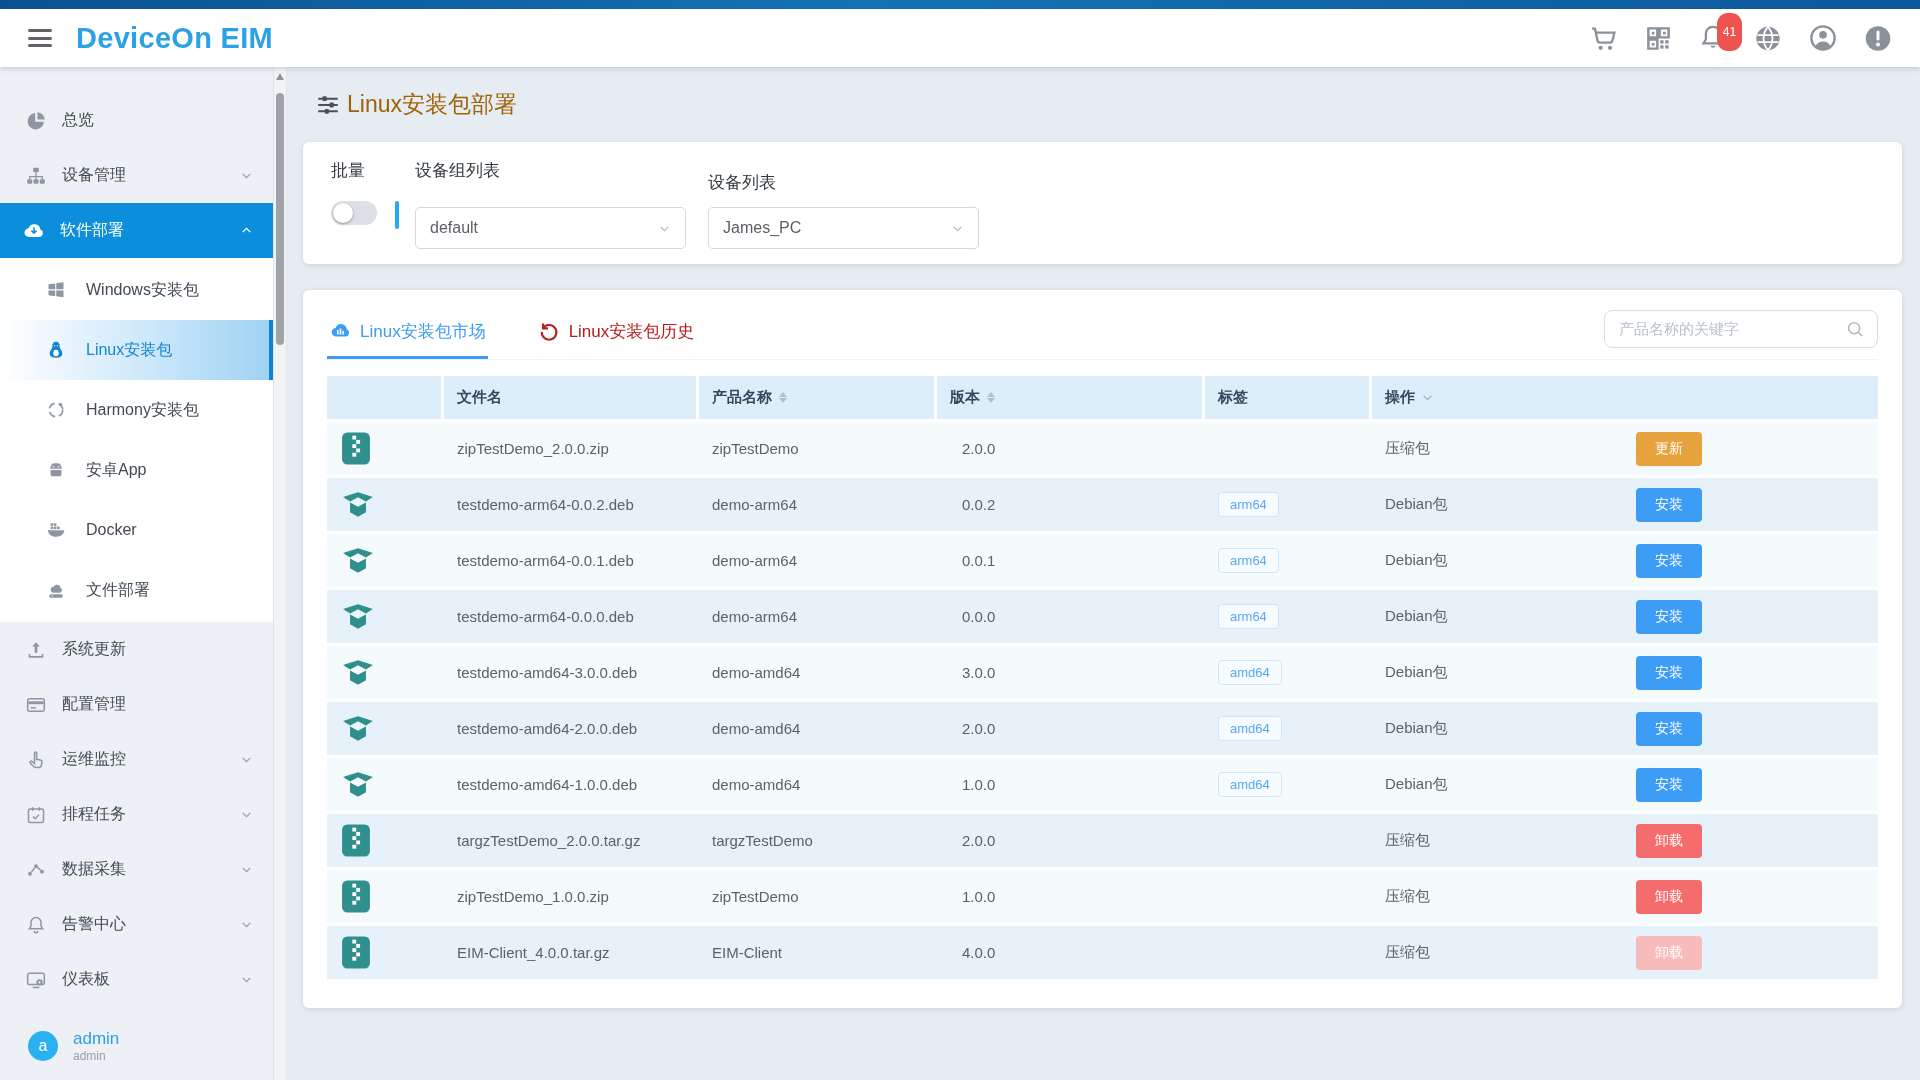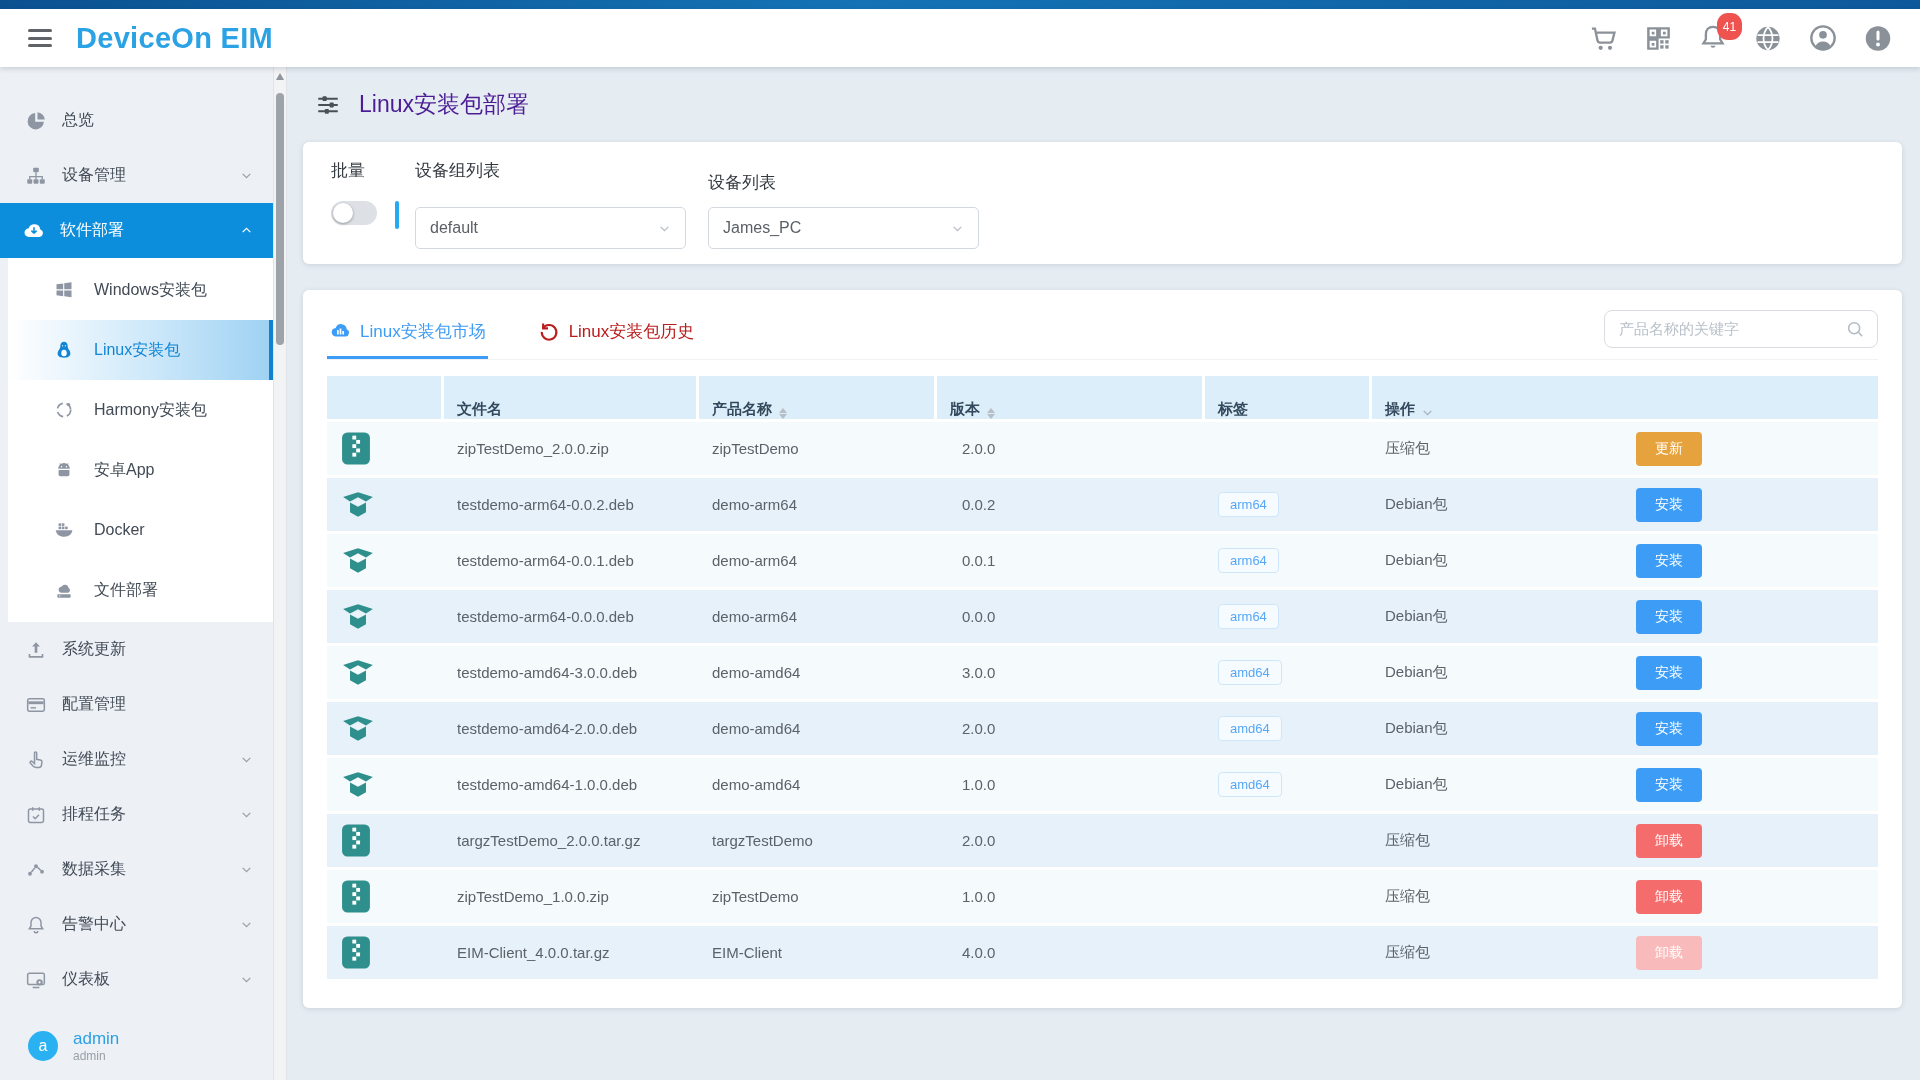--- a/index.html
+++ b/index.html
@@ -9,53 +9,53 @@
   
   .topstrip{height:9px;background:linear-gradient(90deg,#0b5190 0%,#1473b5 45%,#0d589a 100%);}
   .header{height:58px;background:#fff;display:flex;align-items:center;padding:0 28px;
     box-shadow:0 2px 5px rgba(40,60,80,.18);position:relative;z-index:10;}
   .hamburger{width:24px;height:18px;display:flex;flex-direction:column;justify-content:space-between;cursor:pointer;}
   .hamburger span{display:block;height:3px;border-radius:2px;background:#5f6368;}
   .logo{font-size:29px;font-weight:bold;color:#2aa2e4;margin-left:24px;letter-spacing:.3px;}
   .header-icons{margin-left:auto;display:flex;align-items:center;gap:27px;color:#8b9198;}
   .hicon{position:relative;width:28px;height:28px;display:flex;align-items:center;justify-content:center;cursor:pointer;}
   .badge{position:absolute;top:-11px;right:-15px;background:#ef5350;color:#fff;border-radius:11px;
-    min-width:25px;height:27px;font-size:12px;display:flex;align-items:center;justify-content:center;padding:0 5px;}
+    min-width:25px;height:38px;font-size:12px;display:flex;align-items:center;justify-content:center;padding:0 5px;}
 
   
   .layout{display:flex;height:1013px;}
   .sidebar{width:273px;background:#edf0f5;padding-top:26px;display:flex;flex-direction:column;flex:none;}
   .side-item{height:55px;display:flex;align-items:center;padding:0 20px 0 26px;font-size:16px;color:#414a55;cursor:pointer;flex:none;}
   .side-item .ic{width:20px;height:20px;color:#8f96a3;flex:none;display:flex;align-items:center;justify-content:center;}
   .side-item .lbl{margin-left:16px;}
   .side-item .chev{margin-left:auto;color:#9aa1ab;display:flex;}
   .side-item.active{background:var(--accent,#0d8edd);color:#fff;padding-left:24px;}
   .side-item.active .ic,.side-item.active .chev{color:#fff;}
-  .submenu{background:#fff;padding:2px 0;flex:none;margin-left:8px;}
+  .submenu{background:#fff;padding:2px 0;flex:none;}
   .sub-item{height:60px;display:flex;align-items:center;padding:0 0 0 46px;font-size:16px;color:#414a55;cursor:pointer;}
   .sub-item .ic{width:20px;height:20px;color:#8f96a3;flex:none;display:flex;align-items:center;justify-content:center;}
   .sub-item .lbl{margin-left:20px;}
   .sub-item.selected{background:linear-gradient(90deg,#ffffff 0%,#cde8fa 55%,#9fd2f3 100%);
     border-right:4px solid #1182d2;color:#1286d5;}
   .sub-item.selected .ic{color:#1286d5;}
   .user-block{margin-top:auto;display:flex;align-items:center;padding:12px 0 16px 28px;flex:none;}
   .avatar{width:30px;height:30px;border-radius:50%;background:#29b1f2;color:#fff;font-size:16px;
     display:flex;align-items:center;justify-content:center;flex:none;}
   .user-meta{margin-left:15px;line-height:1.25;}
   .user-name{color:#2ba0e4;font-size:17px;}
   .user-role{color:#98a0a8;font-size:12px;}
 
   .scroll-col{width:14px;background:#f2f3f5;border-left:1px solid #e0e3e7;border-right:1px solid #e0e3e7;position:relative;flex:none;}
   .scroll-up{position:absolute;top:6px;left:2px;width:0;height:0;border-left:4px solid transparent;
     border-right:4px solid transparent;border-bottom:7px solid #8f959c;}
   .scroll-thumb{position:absolute;top:26px;left:2px;width:8px;height:252px;background:#9ea3a9;border-radius:4px;}
 
   .main{flex:1;padding:20px 18px 0 16px;overflow:hidden;}
   .page-head{display:flex;align-items:center;margin:2px 0 22px 12px;color:#4a5056;}
-  .page-title{font-size:23px;color:#4c1d95;margin-left:18px;}
+  .page-title{font-size:23px;color:#a16207;margin-left:6px;}
 
   .card{background:#fff;border-radius:6px;box-shadow:0 1px 5px rgba(60,80,100,.16);}
 
   
   .filter-card{height:122px;margin-bottom:26px;padding:17px 0 0 28px;display:flex;align-items:flex-start;}
   .fcol{display:flex;flex-direction:column;}
   .flabel{font-size:17px;color:#33393f;height:24px;margin-bottom:12px;}
   .toggle{width:46px;height:24px;border-radius:12px;background:#dde1e6;position:relative;cursor:pointer;margin-top:6px;}
   .toggle .knob{position:absolute;left:2px;top:2px;width:20px;height:20px;border-radius:50%;background:#fff;
     box-shadow:0 1px 3px rgba(0,0,0,.35);}
@@ -75,21 +75,21 @@
   .search-box{margin-left:auto;width:274px;height:38px;border:1px solid #d9dde2;border-radius:8px;
     display:flex;align-items:center;padding:0 12px;background:#fff;margin-bottom:8px;}
   .search-box input{border:none;outline:none;flex:1;font-size:15px;color:#5a6066;
     font-family:"Liberation Sans","DejaVu Sans",sans-serif;}
   .search-box input::placeholder{color:#b9c0c9;}
   .search-box .sic{color:#b4bcc5;display:flex;}
 
   .grid-table{margin-top:16px;}
   .thead,.trow{display:grid;grid-template-columns:117px 255px 238px 268px 167px 251px 1fr;}
   .thead{background:#dceef9;height:46px;border-bottom:3px solid #fff;}
-  .th{display:flex;align-items:flex-end;padding-left:13px;font-size:15px;font-weight:bold;color:#33495e;border-right:3px solid #fff;}
+  .th{display:flex;align-items:center;padding-left:13px;font-size:15px;font-weight:bold;color:#33495e;border-right:3px solid #fff;}
   .th:last-child{border-right:none;}
   .th.c-version{}
   .sorters{display:flex;flex-direction:column;margin-left:7px;gap:1px;}
   .sorters i{width:0;height:0;border-left:4px solid transparent;border-right:4px solid transparent;display:block;}
   .sorters .up{border-bottom:5px solid #b6bec7;}
   .sorters .dn{border-top:5px solid #b6bec7;}
   .th .fchev{color:#a9b1ba;margin-left:6px;display:flex;}
 
   .trow{height:56px;border-bottom:3px solid #fff;align-items:center;}
   .trow:nth-child(odd){background:#f5fafd;}

